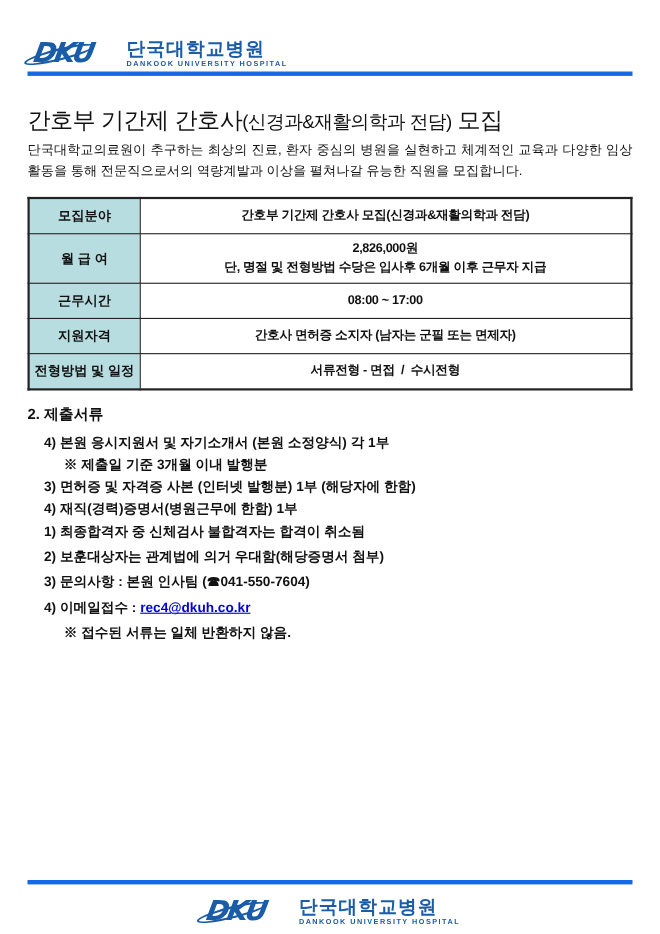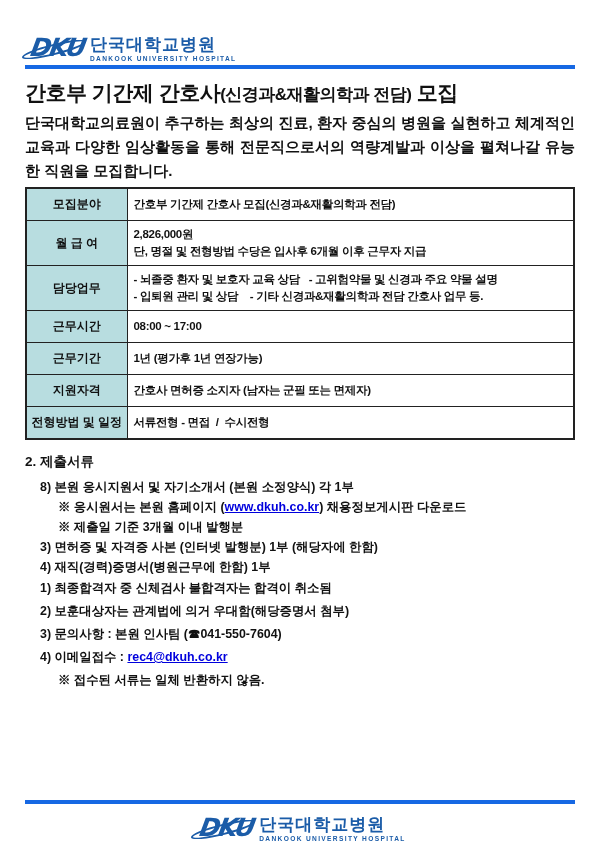--- a/index.html
+++ b/index.html
@@ -36,64 +36,64 @@
     padding-left: 6px;
   }
   .swoosh {
     position: absolute; left: -4px; top: 10px;
     width: 66px; height: 11px;
     border: 2px solid var(--brand-blue);
     border-radius: 50%;
     transform: rotate(-14deg);
     pointer-events: none;
   }
-  .logo-names { padding-top: 2px; }
+  .logo-names { padding-top: 2px; margin-left: 25px; }
   .logo-ko {
     font-size: 17px; font-weight: 800;
     letter-spacing: 1px; color: var(--brand-blue); line-height: 17px;
   }
   .logo-en {
     font-size: 6.6px; font-weight: bold;
     letter-spacing: 1.35px; color: var(--brand-blue);
     margin-top: 2px;
   }
 
   .header-line { height: 4px; background: var(--line-blue); margin-top: 3px; }
 
   
   .title {
-    font-size: 21px; font-weight: 700;
+    font-size: 21px; font-weight: 400;
     letter-spacing: -0.5px;
-    margin: 10px 0 4px 0;
+    margin: 26px 0 4px 0;
     white-space: nowrap;
   }
   .title .paren { font-size: 17px; }
   .intro {
-    font-size: 15px; font-weight: bold;
+    font-size: 12px; font-weight: normal;
     line-height: 1.6; text-align: justify;
-    margin: 2px 0 4px 0;
+    margin: 2px 0 14px 0;
   }
 
   
   .sec-heading { font-size: 13.5px; font-weight: 800; margin: 13px 0 6px 0; }
 
   table.recruit {
     width: 100%; border-collapse: collapse;
     border: 2px solid var(--border-dark);
     margin-top: 3px;
   }
   table.recruit th, table.recruit td {
     border: 1.5px solid var(--border-dark);
     font-weight: bold;
   }
   table.recruit th {
     width: 101px; background: var(--th-bg);
     font-size: 12px; padding: 7px 2px; text-align: center;
   }
-  table.recruit td { text-align: left; padding: 5px 6px; }
+  table.recruit td { text-align: center; padding: 5px 6px; }
   .cell-line { font-size: 11.5px; line-height: 17px; letter-spacing: -0.3px; white-space: pre-wrap; }
 
   .list { font-size: 12.4px; font-weight: bold; }
   .list .li { padding-left: 15px; white-space: nowrap; }
   .list .li.note { padding-left: 33px; }
   .sec2 .li { line-height: 20px; }
   .sec3 .li { line-height: 23px; }
   a.doc-link { color: var(--link-blue); text-decoration: underline; cursor: pointer; }
 
   
@@ -133,57 +133,43 @@
       </td>
     </tr>
     <tr>
       <th>월 급 여</th>
       <td>
         <div class="cell-line">2,826,000원</div>
         <div class="cell-line">단, 명절 및 전형방법 수당은 입사후 6개월 이후 근무자 지급</div>
       </td>
     </tr>
     <tr>
-      <th>담당업무</th>
-      <td>
-        <div class="cell-line">- 뇌졸중 환자 및 보호자 교육 상담   - 고위험약물 및 신경과 주요 약물 설명</div>
-        <div class="cell-line">- 입퇴원 관리 및 상담    - 기타 신경과&amp;재활의학과 전담 간호사 업무 등.</div>
-      </td>
-    </tr>
-    <tr>
       <th>근무시간</th>
       <td>
         <div class="cell-line">08:00 ~ 17:00</div>
-      </td>
-    </tr>
-    <tr>
-      <th>근무기간</th>
-      <td>
-        <div class="cell-line">1년 (평가후 1년 연장가능)</div>
       </td>
     </tr>
     <tr>
       <th>지원자격</th>
       <td>
         <div class="cell-line">간호사 면허증 소지자 (남자는 군필 또는 면제자)</div>
       </td>
     </tr>
     <tr>
       <th>전형방법 및 일정</th>
       <td>
         <div class="cell-line">서류전형 - 면접  /  수시전형</div>
       </td>
     </tr>
   </tbody>
     </table>
 
   <div class="sec-heading">2. 제출서류</div>
   <div class="list sec2">
-    <div class="li">8) 본원 응시지원서 및 자기소개서 (본원 소정양식) 각 1부</div>
-    <div class="li note"><span>※ 응시원서는 본원 홈페이지 (</span><a class="doc-link">www.dkuh.co.kr</a><span>) 채용정보게시판 다운로드</span></div>
+    <div class="li">4) 본원 응시지원서 및 자기소개서 (본원 소정양식) 각 1부</div>
     <div class="li note">※ 제출일 기준 3개월 이내 발행분</div>
     <div class="li">3) 면허증 및 자격증 사본 (인터넷 발행분) 1부 (해당자에 한함)</div>
     <div class="li">4) 재직(경력)증명서(병원근무에 한함) 1부</div>
   </div>
 
   <div class="list sec3">
     <div class="li">1) 최종합격자 중 신체검사 불합격자는 합격이 취소됨</div>
     <div class="li">2) 보훈대상자는 관계법에 의거 우대함(해당증명서 첨부)</div>
     <div class="li">3) 문의사항 : 본원 인사팀 (☎041-550-7604)</div>
     <div class="li"><span>4) 이메일접수 : </span><a class="doc-link">rec4@dkuh.co.kr</a></div>

